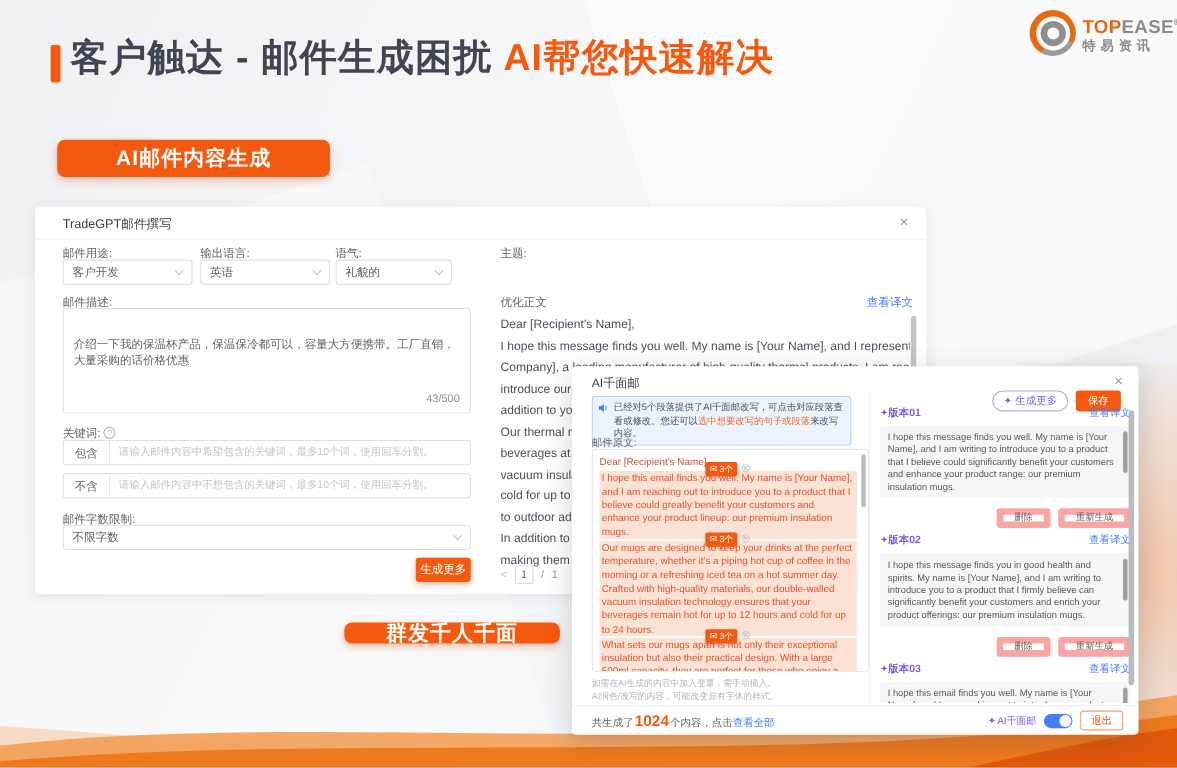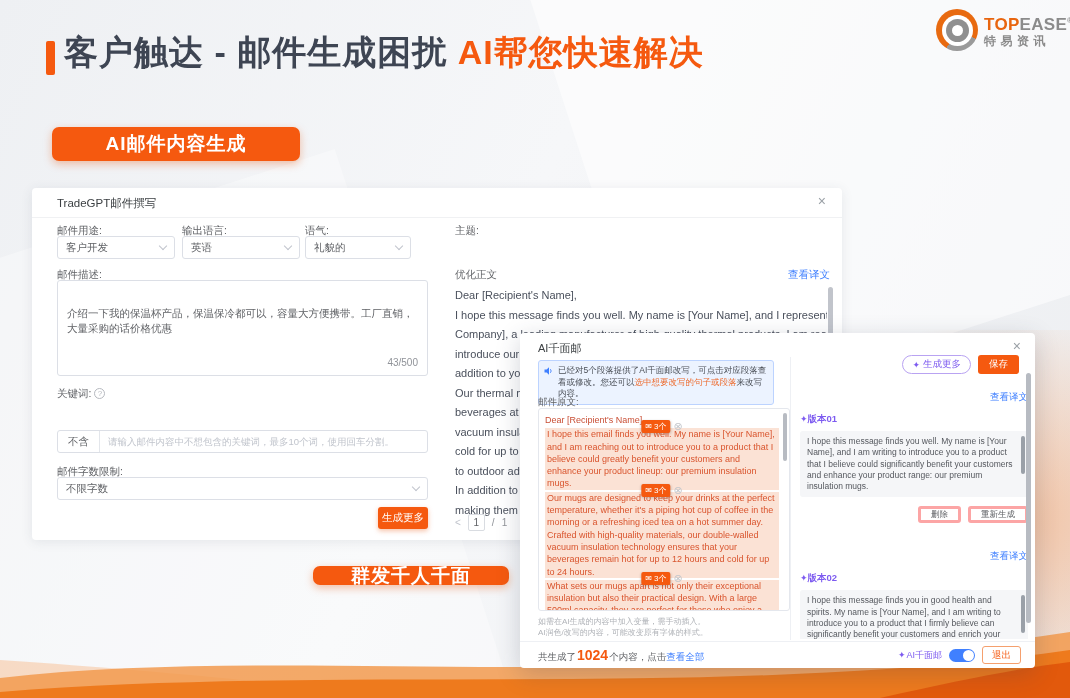--- a/index.html
+++ b/index.html
@@ -99,26 +99,26 @@
   .badge-row{position:absolute;top:-8px;left:50%;transform:translateX(-50%);display:flex;align-items:center;gap:3px;z-index:3;}
   .badge{background:#f5590f;color:#fff;font-size:8px;line-height:13px;height:13px;border-radius:2px;
          padding:0 4px;display:flex;align-items:center;gap:2px;white-space:nowrap;box-shadow:0 1px 3px rgba(0,0,0,.2);cursor:pointer;}
   .badge .mi{font-size:8px;}
   .badge-x{color:#c3c6cb;font-size:11px;line-height:11px;cursor:pointer;}
   .notes{position:absolute;left:18px;top:283px;font-size:8px;line-height:11px;color:#b0b3b8;}
   .vdiv{position:absolute;left:270px;top:24px;bottom:28px;width:1px;background:#eef0f4;}
   .versions{position:absolute;left:280px;top:36px;width:228px;height:270px;overflow:hidden;
             display:flex;flex-direction:column;gap:5px;}
   .v-head{display:flex;justify-content:space-between;align-items:center;font-size:9.5px;}
-  .v-name{color:#7d5bf0;font-weight:600;margin-top:44px;}
+  .v-name{color:#7d5bf0;font-weight:600;}
   .v-box{position:relative;background:#f5f6f8;border-radius:3px;padding:5px 12px 5px 7px;
          font-size:8.5px;line-height:11.3px;color:#55585e;}
   .v-box .thumb{position:absolute;right:3px;top:5px;width:4px;height:38px;border-radius:2px;background:#9aa0a8;}
   .v-btns{display:flex;justify-content:flex-end;gap:7px;margin-top:4px;}
-  .btn-plain{height:17px;padding:3px 10px;background:#fff;border:3px solid #fca5a5;border-radius:3px;
+  .btn-plain{height:17px;padding:3px 10px;background:#fff;border:6px solid #fca5a5;border-radius:3px;
              font-size:8.5px;color:#606266;display:flex;align-items:center;cursor:pointer;}
   .col-thumb{position:absolute;right:4px;top:40px;width:5px;height:250px;border-radius:3px;background:#b7bbc2;}
   .rw-footer{position:absolute;left:0;right:0;bottom:0;height:27px;border-top:1px solid #eef0f4;
              display:flex;align-items:center;padding:0 14px 0 18px;}
   .gen-stats{display:flex;align-items:baseline;font-size:9.5px;color:#606266;}
   .gen-stats .cnt{color:#f5590f;font-size:14px;font-weight:700;margin:0 1px;}
   .rw-footer .right{margin-left:auto;display:flex;align-items:center;gap:7px;}
   .tg-label{color:#7d5bf0;font-size:9px;display:flex;align-items:center;gap:1px;}
   .toggle{width:26px;height:13px;border-radius:7px;background:#4080ff;position:relative;cursor:pointer;}
   .toggle .knob{position:absolute;right:1px;top:1px;width:11px;height:11px;border-radius:50%;background:#fff;}
@@ -181,20 +181,24 @@
       <span class="chev"></span>
     </div>
 
     <div class="lbl" style="left:25px;top:80px;">邮件描述:</div>
     <div class="area" style="left:25px;top:92px;width:371px;height:96px;">
       <span>介绍一下我的保温杯产品，保温保冷都可以，容量大方便携带。工厂直销，大量采购的话价格优惠</span>
       <span class="counter">43/500</span>
     </div>
 
     <div class="lbl" style="left:25px;top:199px;"><span>关键词:</span><span class="qmark">?</span></div>
+    <div class="kw-group" style="left:25px;top:212px;width:371px;">
+      <div class="kw-prefix">包含</div>
+      <input placeholder="请输入邮件内容中希望包含的关键词，最多10个词，使用回车分割。" style="">
+    </div>
     <div class="kw-group" style="left:25px;top:242px;width:371px;">
       <div class="kw-prefix">不含</div>
       <input placeholder="请输入邮件内容中不想包含的关键词，最多10个词，使用回车分割。" style="">
     </div>
 
     <div class="lbl" style="left:25px;top:277px;">邮件字数限制:</div>
     <div class="sel" style="left:25px;top:289px;width:371px;">
       <span class="v">不限字数</span>
       <span class="chev"></span>
     </div>

